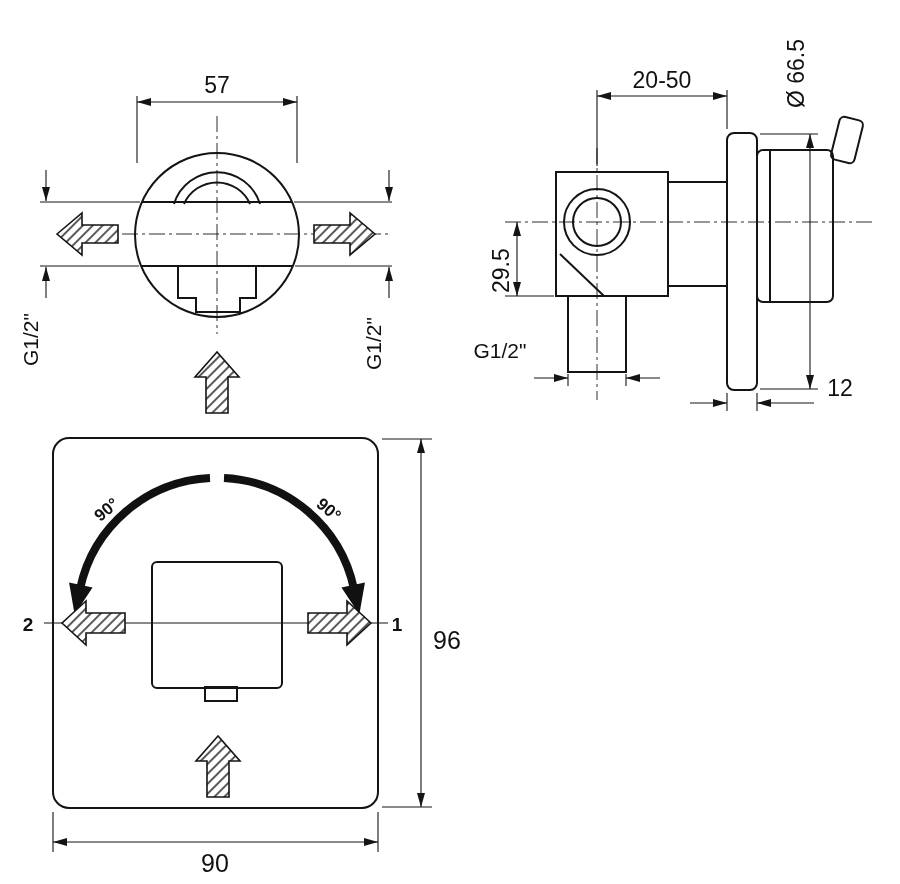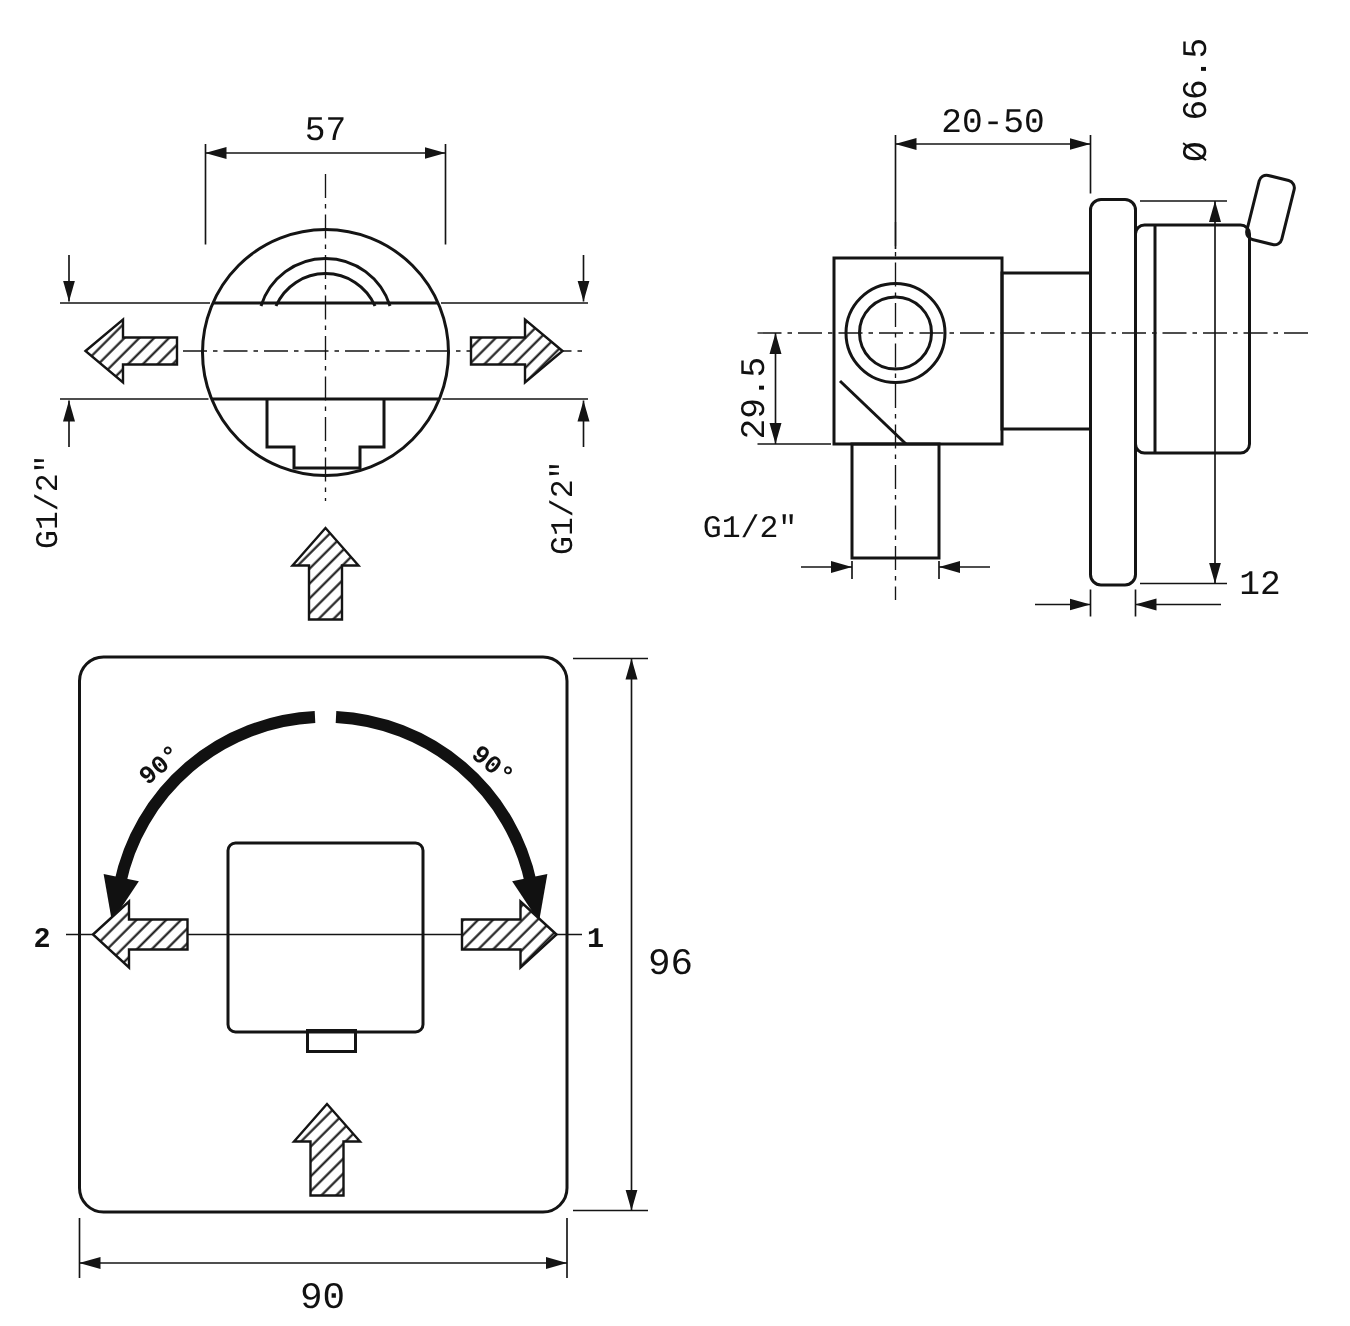--- a/index.html
+++ b/index.html
@@ -1,19 +1,19 @@
 <!DOCTYPE html>
 <html><head>
 <meta charset="utf-8">
 <style>
   * { margin:0; padding:0; box-sizing:border-box; }
   html,body { background:#ffffff; }
   .canvas {
     position:relative; width:900px; height:884px; background:#ffffff;
-    font-family:Liberation Mono, monospace; overflow:hidden;
+    font-family:Liberation Sans, sans-serif; overflow:hidden;
   }
   svg { display:block; }
   .obj   { fill:none; stroke:#141414; stroke-width:2; stroke-linecap:butt; }
   .thin  { fill:none; stroke:#141414; stroke-width:1.1; }
   .cl    { fill:none; stroke:#141414; stroke-width:0.9; stroke-dasharray:16 4 3 4; }
   .dim   { fill:none; stroke:#141414; stroke-width:1.1; }
   .hatch-arrow { fill:url(#hatch); stroke:#141414; stroke-width:1.6; stroke-linejoin:miter; }
   .arc   { fill:none; stroke:#111111; stroke-width:8; }
   text   { fill:#111111; }
   .t-dim  { font-size:23px; }

